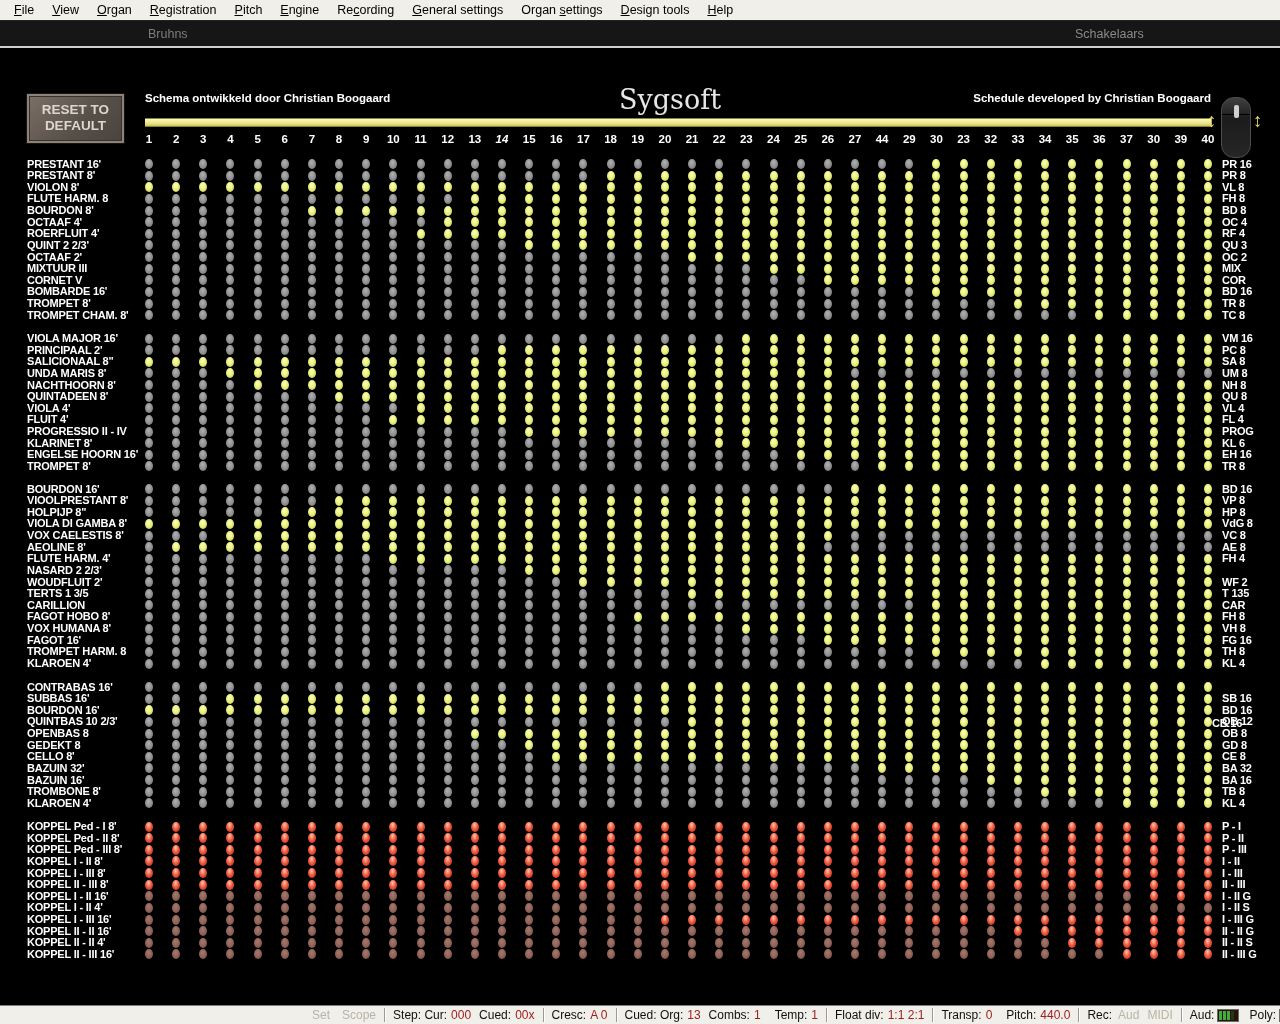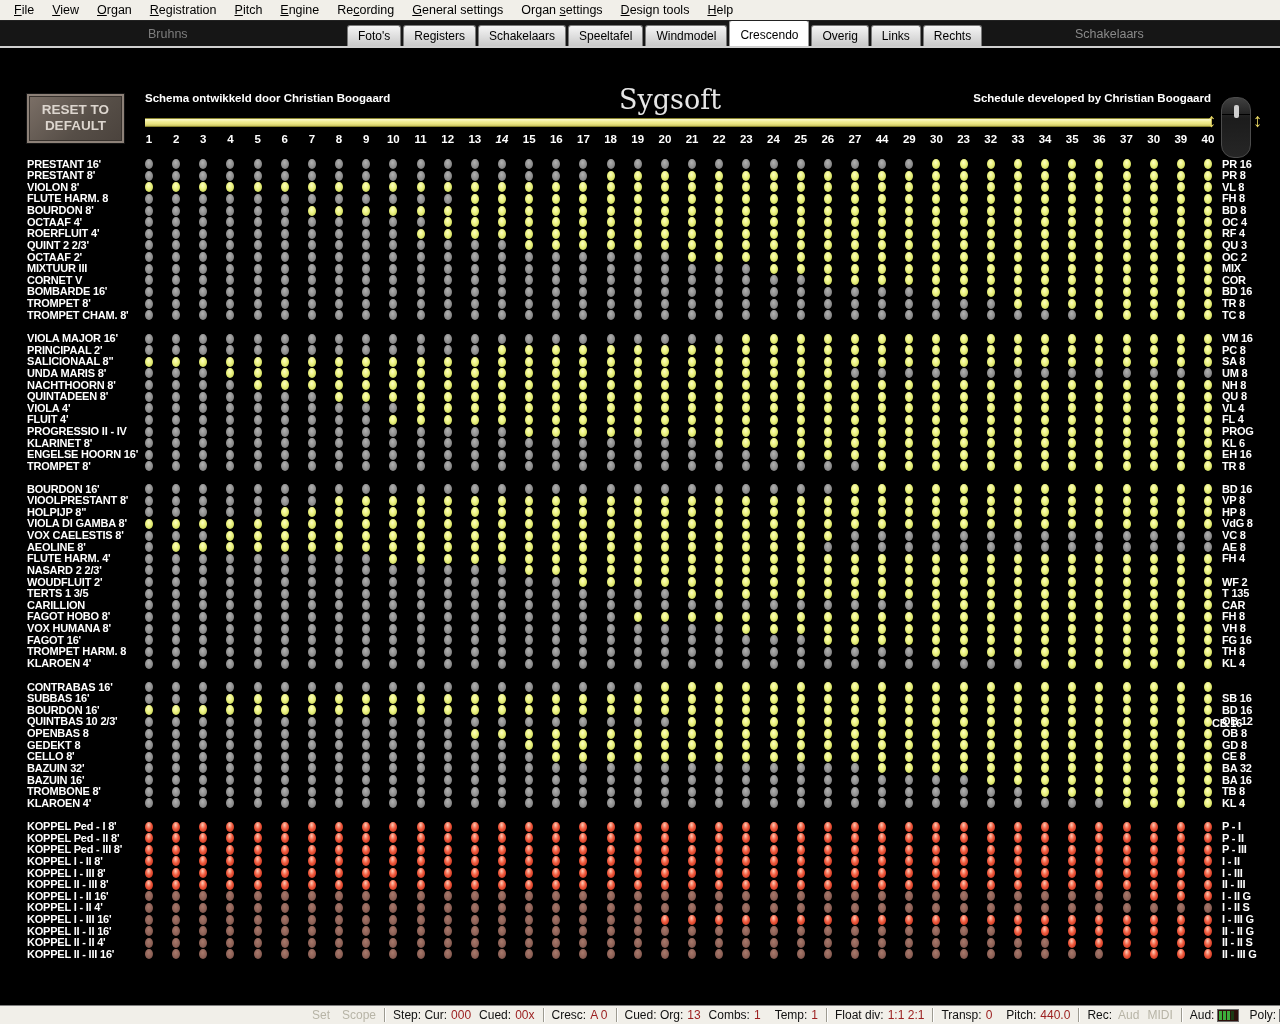--- a/index.html
+++ b/index.html
@@ -76,31 +76,20 @@
     <span class="menu-item">Re<u>c</u>ording</span>
     <span class="menu-item"><u>G</u>eneral settings</span>
     <span class="menu-item">Organ <u>s</u>ettings</span>
     <span class="menu-item"><u>D</u>esign tools</span>
     <span class="menu-item"><u>H</u>elp</span>
   </div>
 
 <div class="tabstrip">
   <span class="side-label" style="left:148px">Bruhns</span>
   <span class="side-label" style="left:1075px; color:#8a8a8a">Schakelaars</span>
-  <div class="tabs" id="tabs">
-      <div class="tab">Foto's</div>
-      <div class="tab">Registers</div>
-      <div class="tab">Schakelaars</div>
-      <div class="tab">Speeltafel</div>
-      <div class="tab">Windmodel</div>
-      <div class="tab active">Crescendo</div>
-      <div class="tab">Overig</div>
-      <div class="tab">Links</div>
-      <div class="tab">Rechts</div>
-    </div>
 </div>
 
 <div class="reset-btn">
   <div>RESET TO</div>
   <div>DEFAULT</div>
 </div>
 <div class="credit-left">Schema ontwikkeld door Christian Boogaard</div>
 <div class="app-title">Sygsoft</div>
 <div class="credit-right">Schedule developed by Christian Boogaard</div>
 <div class="cresc-bar"></div>

